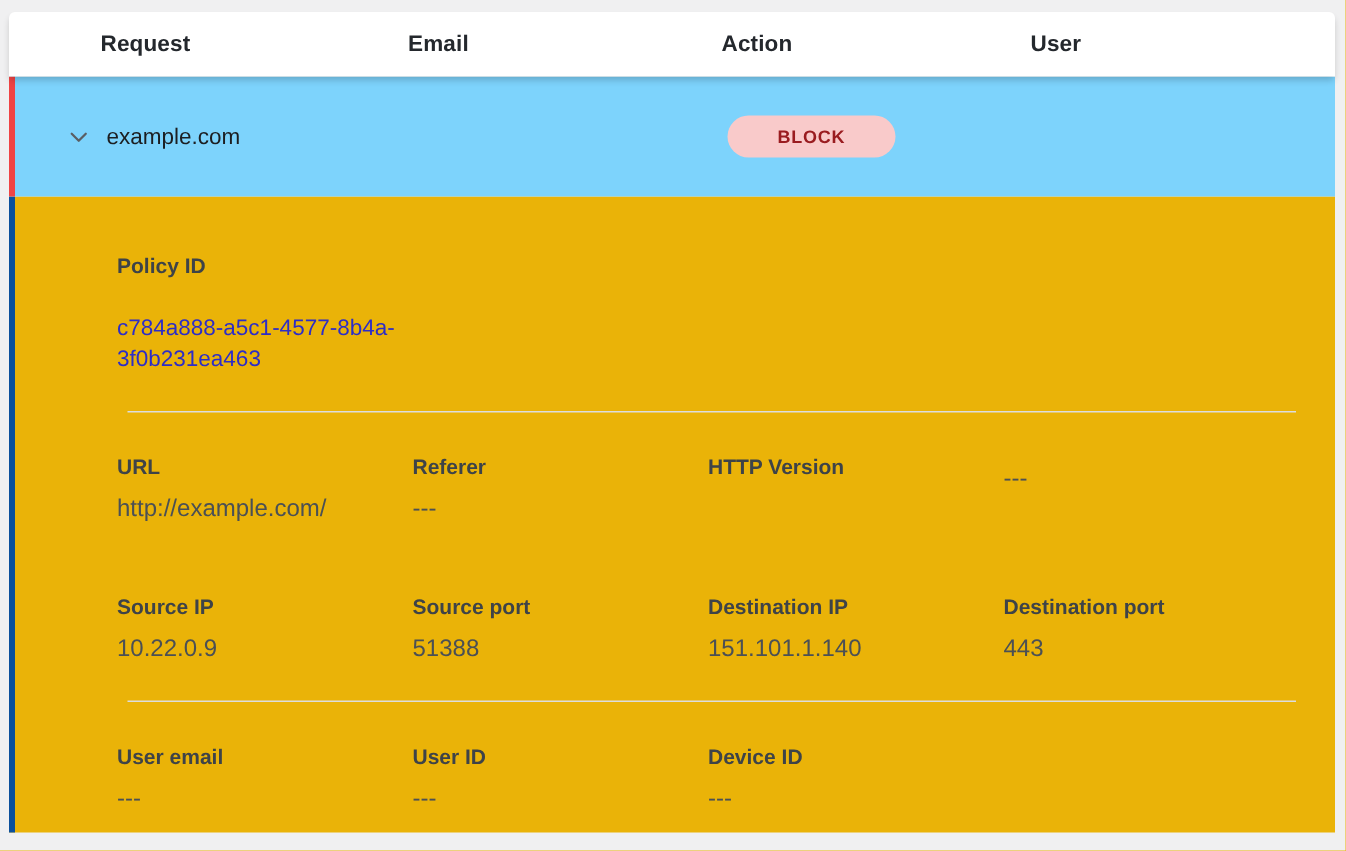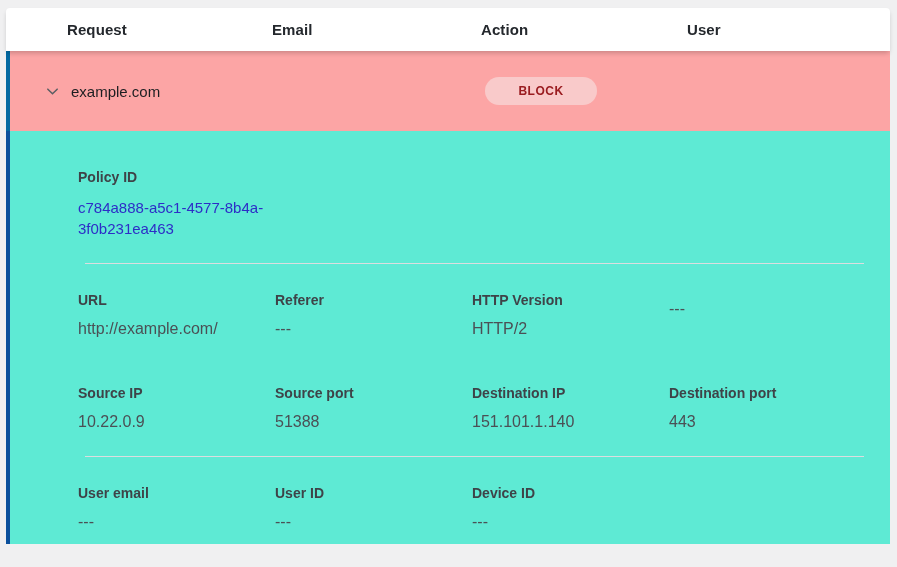--- a/index.html
+++ b/index.html
@@ -27,22 +27,22 @@
   }
   .table-header .col {
     font-size:15px;
     font-weight:bold;
     color:#24282d;
     letter-spacing:.1px;
   }
 
   
   .row-section {
-    background:#fca5a5;
-    border-left:4px solid #0369a1;
+    background:#7dd3fc;
+    border-left:4px solid #ef4444;
     position:relative;
     z-index:1;
   }
   .log-row {
     display:grid;
     grid-template-columns:27px 203px 209px 206px 1fr;
     align-items:center;
     min-height:80px;
     padding-left:34px;
     cursor:pointer;
@@ -69,21 +69,21 @@
   .time-cell {
     font-size:15px;
     color:#17181a;
     line-height:24px;
     padding-right:14px;
     max-width:196px;
   }
 
   
   .details {
-    background:#5eead4;
+    background:#eab308;
     border-left:4px solid #0b509c;
     padding:36px 26px 12px 68px;
     min-height:409px;
   }
   .field-label {
     font-size:14px;
     font-weight:bold;
     color:#3e4348;
     line-height:20px;
   }
@@ -91,21 +91,21 @@
     font-size:16px;
     color:#4b5055;
     line-height:20px;
     margin-top:9px;
   }
   .policy-link {
     display:inline-block;
     font-size:15px;
     color:#2d2dc7;
     line-height:21px;
-    margin-top:10px;
+    margin-top:21px;
     max-width:205px;
     text-decoration:none;
     cursor:pointer;
   }
   .divider {
     border:none;
     border-top:1px solid #dcdddf;
     margin:24px 0 0 7px;
   }
   .fields-grid {
@@ -156,21 +156,20 @@
       <div>
         <div class="field-label">URL</div>
         <div class="field-value">http://example.com/</div>
       </div>
       <div>
         <div class="field-label">Referer</div>
         <div class="field-value">---</div>
       </div>
       <div>
         <div class="field-label">HTTP Version</div>
-        <div class="field-value">HTTP/2</div>
       </div>
       <div>
         <div class="field-value">---</div>
       </div>
     </div>
 
     <div class="fields-grid second">
       <div>
         <div class="field-label">Source IP</div>
         <div class="field-value">10.22.0.9</div>

